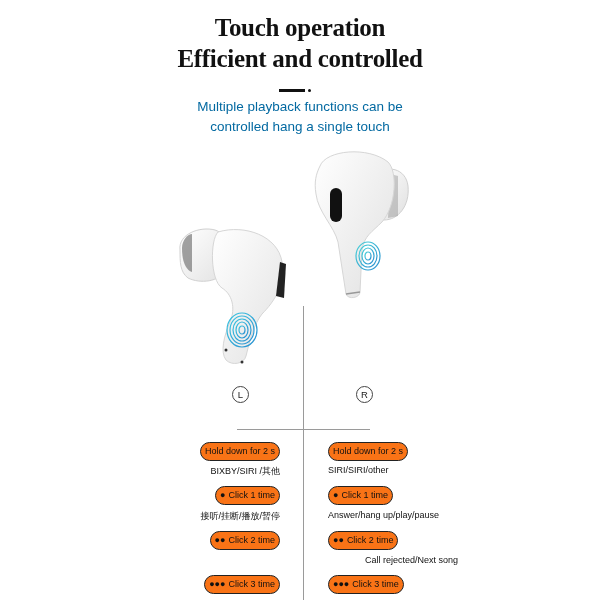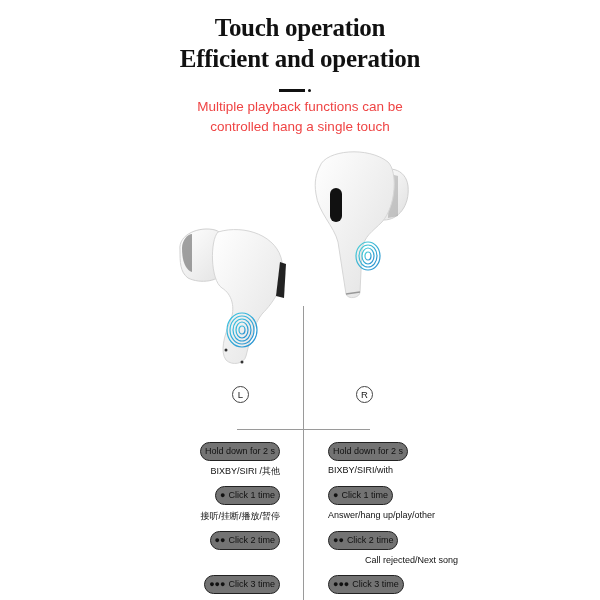--- a/index.html
+++ b/index.html
@@ -12,55 +12,55 @@
       left: 0; width: 600px; text-align: center;
       font-family: Liberation Serif, serif; font-weight: bold;
       font-size: 25px; letter-spacing: -0.3px; color: #111;
     }
     .title1 { top: 14px; }
     .title2 { top: 45px; }
     .underline-bar { left: 279px; top: 89px; width: 26px; height: 3px; background: #111; }
     .underline-dot { left: 308px; top: 89px; width: 3px; height: 3px; background: #111; border-radius: 50%; }
     .subtitle {
       left: 0; width: 600px; text-align: center;
-      font-size: 13.5px; color: #ef4444; line-height: 21px;
+      font-size: 13.5px; color: #0369a1; line-height: 21px;
     }
     .sub1 { top: 96px; }
     .sub2 { top: 116px; }
 
     .vline { left: 303px; width: 1px; background: #9a9a9a; }
     .vline-top { top: 306px; height: 124px; }
     .vline-bot { top: 430px; height: 170px; }
     .hline { left: 237px; top: 429px; width: 133px; height: 1px; background: #9a9a9a; }
 
     .side-badge {
       width: 15px; height: 15px; border: 1px solid #444; border-radius: 50%;
       font-size: 9.5px; line-height: 15px; text-align: center; color: #222;
     }
     .badge-L { left: 232px; top: 386px; }
     .badge-R { left: 356px; top: 386px; }
 
     .pill {
       height: 17px; border: 1.3px solid #222; border-radius: 10px;
       font-size: 9px; line-height: 17px; padding: 0 4px; color: #111;
-      white-space: nowrap; background: #737373;
+      white-space: nowrap; background: #f97316;
     }
     .pill .dots { letter-spacing: 0px; margin-right: 3px; }
     .desc { font-size: 9px; color: #111; white-space: nowrap; }
 
     .left-col .pill, .left-col .desc { right: 320px; }
     .right-col .pill, .right-col .desc { left: 328px; }
 
     .earbud { position: absolute; }
   </style>
 </head>
 <body>
 
 <div class="abs title title1">Touch operation</div>
-<div class="abs title title2">Efficient and operation</div>
+<div class="abs title title2">Efficient and controlled</div>
 <div class="abs underline-bar"></div>
 <div class="abs underline-dot"></div>
 <div class="abs subtitle sub1">Multiple playback functions can be</div>
 <div class="abs subtitle sub2">controlled hang a single touch</div>
 
 <svg class="earbud" style="left:170px; top:222px;" width="130" height="150" viewBox="0 0 130 150">
   <defs>
     <linearGradient id="gL" x1="0" y1="0" x2="1" y2="1">
       <stop offset="0" stop-color="#ffffff"></stop>
       <stop offset="1" stop-color="#e2e2e2"></stop>
@@ -139,26 +139,26 @@
 
   <div class="abs pill" style="top:575px;">
     <span class="dots">●●●</span><span>Click 3 time</span>
   </div>
 </div>
 
 <div class="right-col">
   <div class="abs pill" style="top:442px;">
     <span>Hold down for 2 s</span>
   </div>
-  <div class="abs desc" style="top:465px;">BIXBY/SIRI/with</div>
+  <div class="abs desc" style="top:465px;">SIRI/SIRI/other</div>
 
   <div class="abs pill" style="top:486px;">
     <span class="dots">●</span><span>Click 1 time</span>
   </div>
-  <div class="abs desc" style="top:510px;">Answer/hang up/play/other</div>
+  <div class="abs desc" style="top:510px;">Answer/hang up/play/pause</div>
 
   <div class="abs pill" style="top:531px;">
     <span class="dots">●●</span><span>Click 2 time</span>
   </div>
   <div class="abs desc" style="top:555px;margin-left:37px;">Call rejected/Next song</div>
 
   <div class="abs pill" style="top:575px;">
     <span class="dots">●●●</span><span>Click 3 time</span>
   </div>
 </div>

